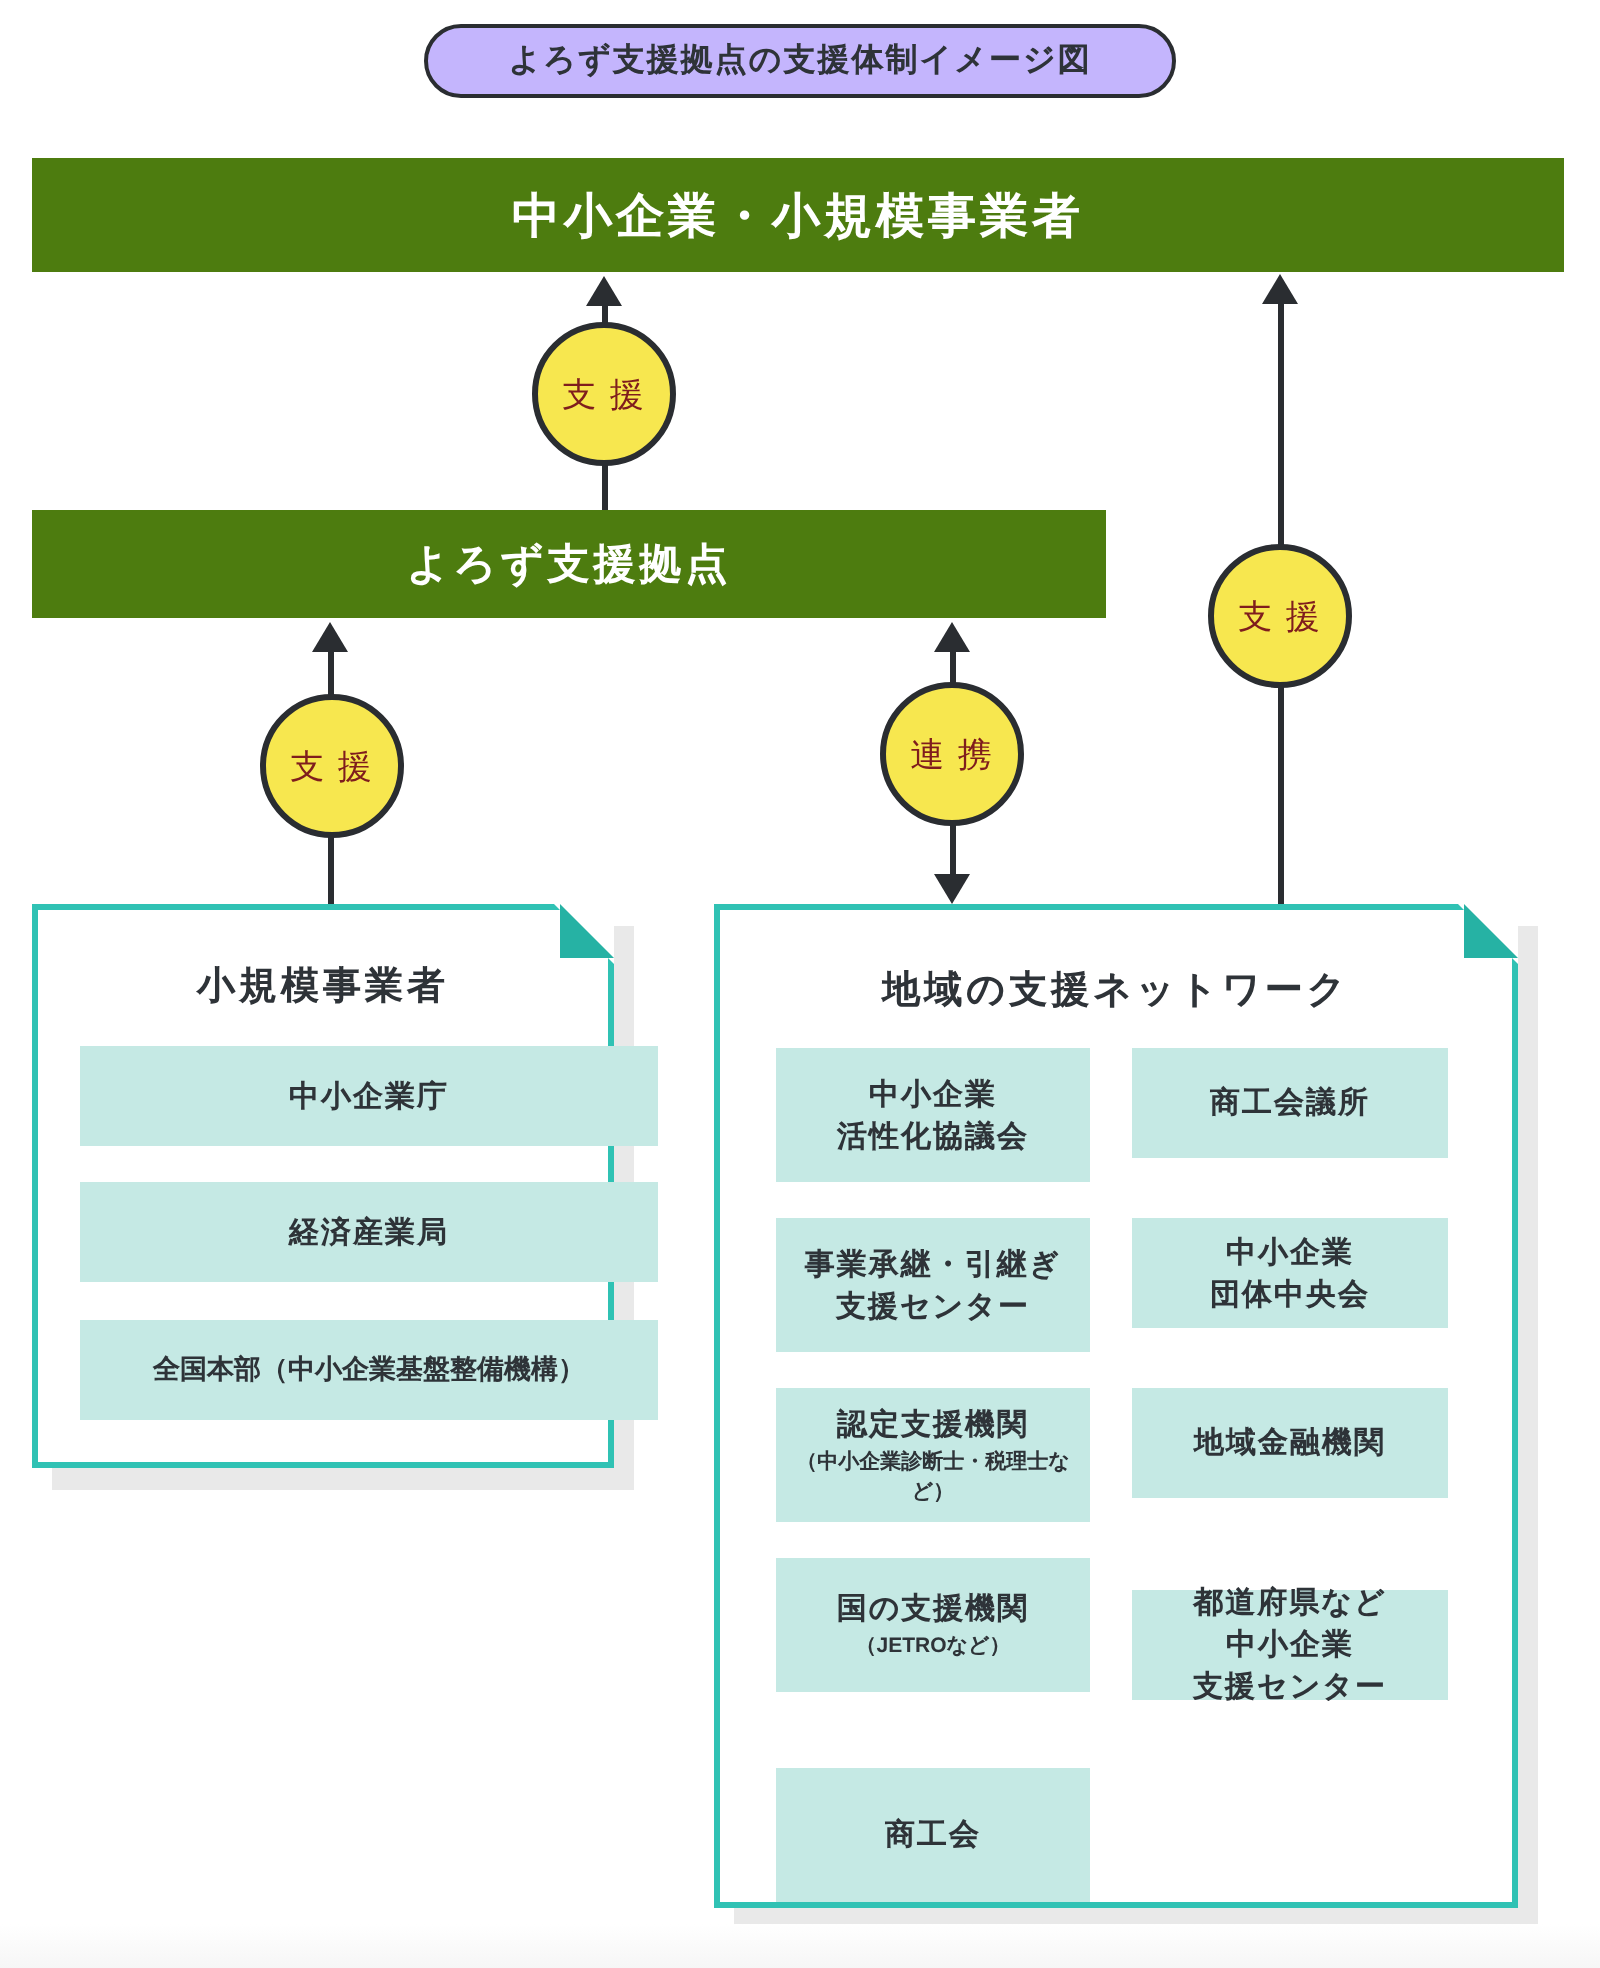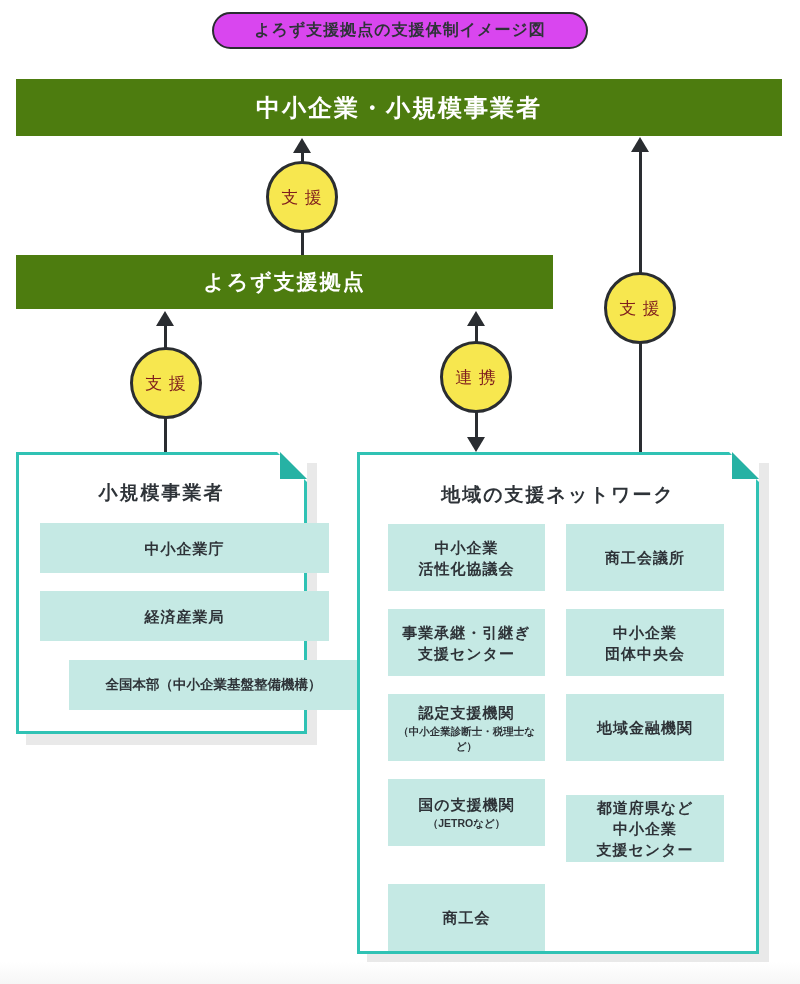--- a/index.html
+++ b/index.html
@@ -9,21 +9,21 @@
     background:#fff;
     font-family:"Liberation Sans","DejaVu Sans",sans-serif;
     color:#2e3338;
     overflow:hidden;
   }
   
   .pill{
     position:absolute;left:212px;top:12px;width:376px;height:37px;
     border:2px solid #2a2d31;border-radius:20px;
     display:flex;align-items:center;justify-content:center;
-    font-size:16px;font-weight:bold;letter-spacing:1px;background:#d946ef;
+    font-size:16px;font-weight:bold;letter-spacing:1px;background:#c4b5fd;
     box-sizing:border-box;
   }
   
   .banner{
     position:absolute;background:#4d7c0f;color:#fff;
     display:flex;align-items:center;justify-content:center;
     font-weight:bold;letter-spacing:2px;
   }
   .banner-sme{left:16px;top:79px;width:766px;height:57px;font-size:24px;}
   .banner-yorozu{left:16px;top:255px;width:537px;height:54px;font-size:21px;}
@@ -75,21 +75,21 @@
     box-sizing:border-box;
   }
   .item .main{white-space:pre-line;}
   .item .sub{font-size:10.5px;letter-spacing:0;margin-top:1px;}
   .item .sub:empty{display:none;}
   .item.small-text .main{font-size:13.5px;letter-spacing:0;}
   
   .sup-item{left:21px;width:289px;height:50px;}
   
   .net-item-l{left:28px;width:157px;height:67px;}
-  .net-item-r{left:206px;width:158px;height:67px;}
+  .net-item-r{left:206px;width:158px;height:55px;}
   
   .bottom-tint{
     position:absolute;left:0;right:0;bottom:0;height:22px;
     background:linear-gradient(#ffffff,#f6f6f6);
   }
 </style>
 </head>
 <body>
 
 <div id="stage">
@@ -120,21 +120,21 @@
   <div class="card" style="left:16px;top:452px;width:291px;height:282px;">
     <div class="fold-cover"></div>
     <div class="fold-flap"></div>
     <div class="card-title" style="top:25px;">小規模事業者</div>
     <div class="item sup-item" style="top:68px;">
       <span class="main">中小企業庁</span>
     </div>
     <div class="item sup-item" style="top:136px;">
       <span class="main">経済産業局</span>
     </div>
-    <div class="item sup-item small-text" style="top:205px;margin-left:29px;">
+    <div class="item sup-item small-text" style="top:205px;">
       <span class="main">全国本部（中小企業基盤整備機構）</span>
     </div>
   </div>
 
   <div class="card" style="left:357px;top:452px;width:402px;height:502px;">
     <div class="fold-cover"></div>
     <div class="fold-flap"></div>
     <div class="card-title" style="top:27px;">地域の支援ネットワーク</div>
 
     <div class="item net-item-l" style="top:69px;">

